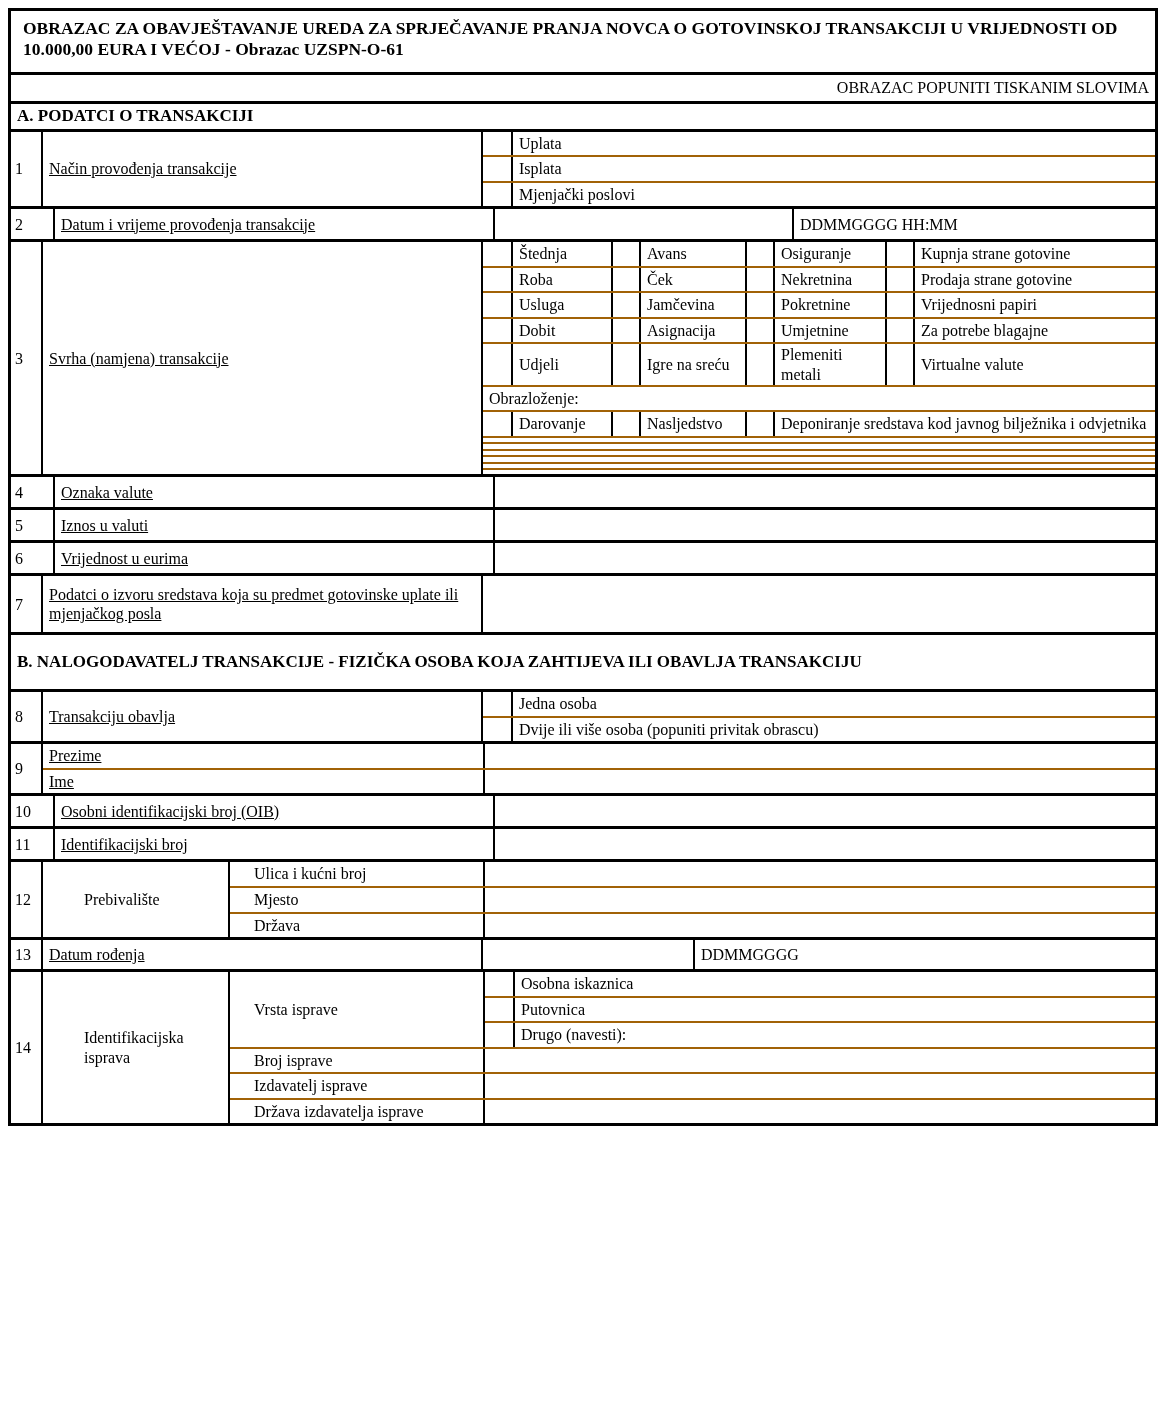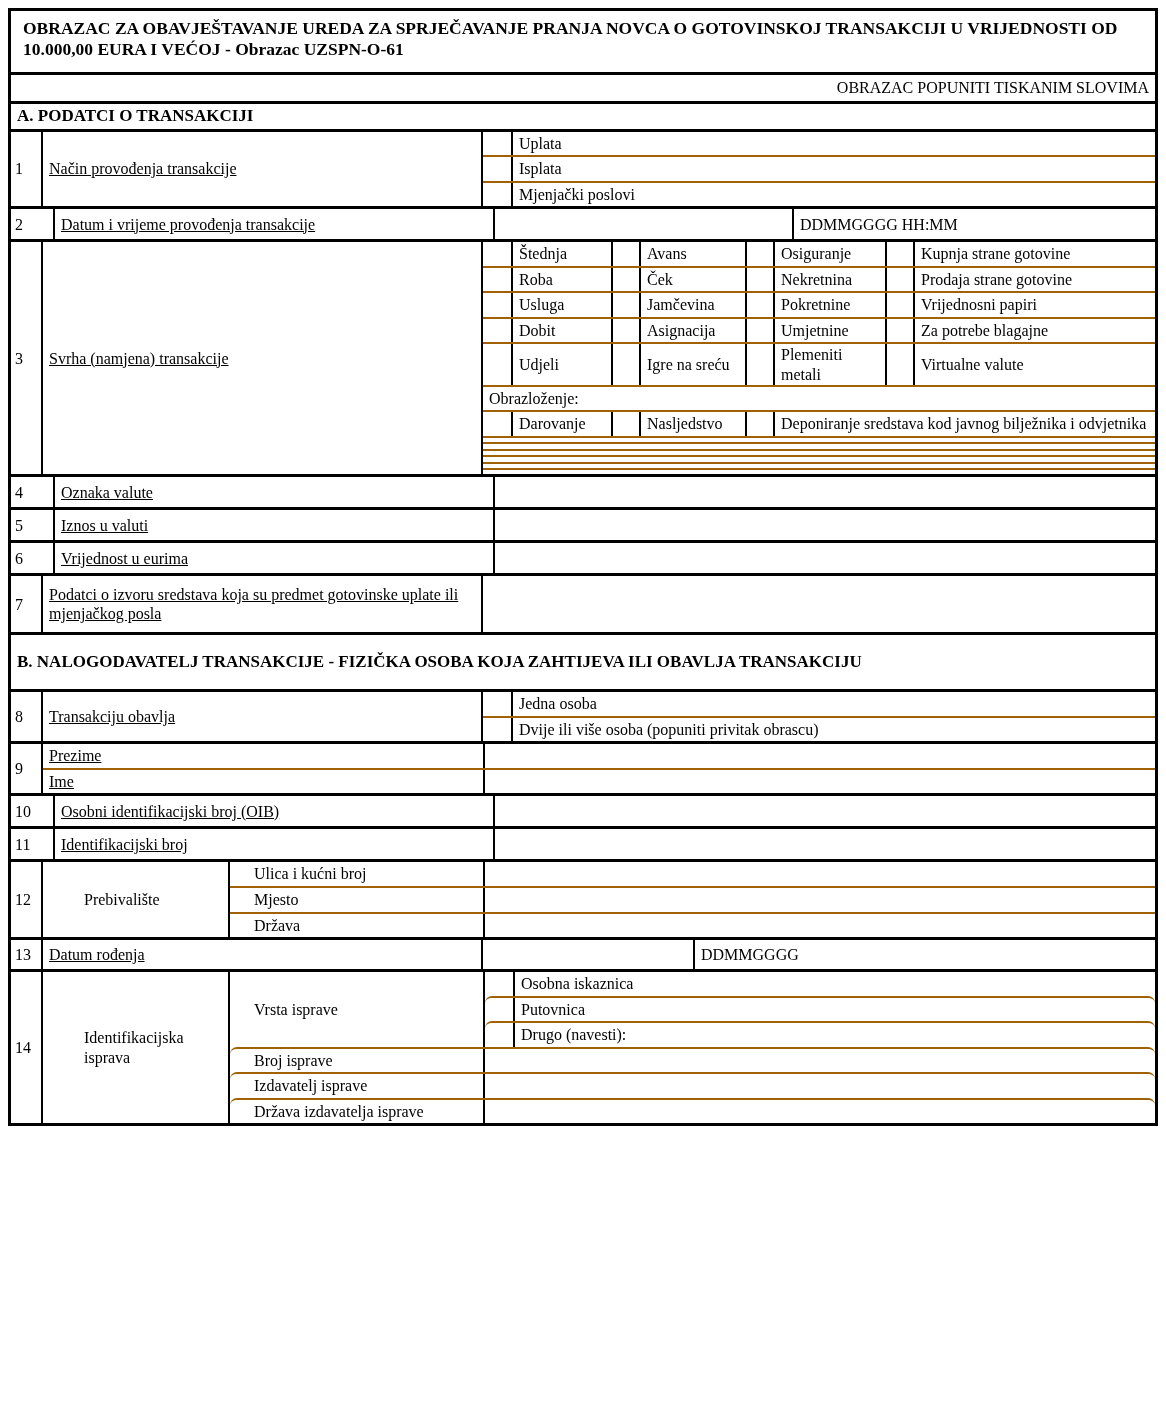--- a/index.html
+++ b/index.html
@@ -22,21 +22,21 @@
   .fill { flex: 1; }
   .sp299 { width: 299px; flex: none; }
   .sp212 { width: 212px; flex: none; }
   .g1 { width: 100px; flex: none; }
   .g2 { width: 106px; flex: none; }
   .g3 { width: 112px; flex: none; }
   .h31 { height: 31px; }
   .h43 { height: 43px; }
   .h25 { height: 25px; }
   .h30 { height: 30px; }
-  .h26 { height: 26px; border-radius: 7px; }
+  .h26 { height: 26px; }
   .title-cell { display: block; font-weight: bold; font-size: 17.5px; padding: 7px 12px; min-height: 61px; }
   .instr-cell { justify-content: flex-end; min-height: 26px; }
   .sec-cell { font-weight: bold; font-size: 17px; }
   .secA { min-height: 24px; }
   .secB { min-height: 54px; }
   .mh30 { min-height: 30px; margin-left: 12px; }
   .mh29 { min-height: 29px; }
   .mh56 { min-height: 56px; }
 </style>
 </head>

